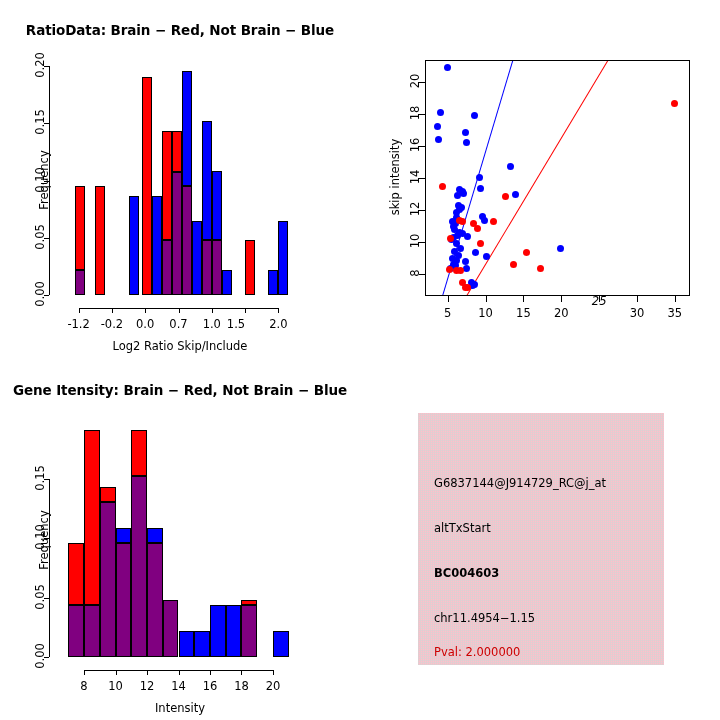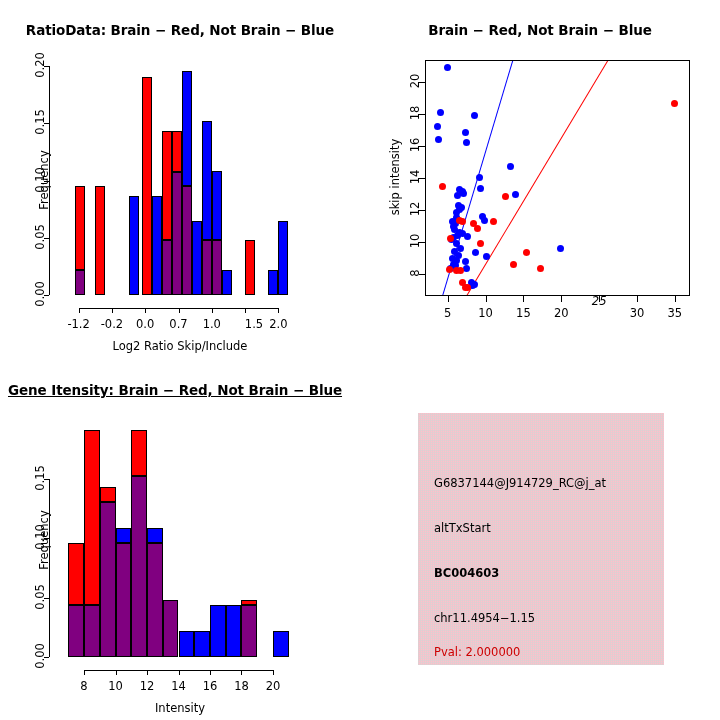--- a/index.html
+++ b/index.html
@@ -49,21 +49,21 @@
       <div class="tick-lab" style="left: 56.6429px; top: 317px; width: 44px; text-align: center;">-1.2</div>
       <div class="tickmark" style="left: 111.929px; top: 308px; width: 1px; height: 5px;"></div>
       <div class="tick-lab" style="left: 89.9286px; top: 317px; width: 44px; text-align: center;">-0.2</div>
       <div class="tickmark" style="left: 145.214px; top: 308px; width: 1px; height: 5px;"></div>
       <div class="tick-lab" style="left: 123.214px; top: 317px; width: 44px; text-align: center;">0.0</div>
       <div class="tickmark" style="left: 178.5px; top: 308px; width: 1px; height: 5px;"></div>
       <div class="tick-lab" style="left: 156.5px; top: 317px; width: 44px; text-align: center;">0.7</div>
       <div class="tickmark" style="left: 211.786px; top: 308px; width: 1px; height: 5px;"></div>
       <div class="tick-lab" style="left: 189.786px; top: 317px; width: 44px; text-align: center;">1.0</div>
       <div class="tickmark" style="left: 245.071px; top: 308px; width: 1px; height: 5px;"></div>
-      <div class="tick-lab" style="left: 232px; top: 317px; width: 44px; text-align: center;">1.5</div>
+      <div class="tick-lab" style="left: 214px; top: 317px; width: 44px; text-align: center;">1.5</div>
       <div class="tickmark" style="left: 278.357px; top: 308px; width: 1px; height: 5px;"></div>
       <div class="tick-lab" style="left: 256.357px; top: 317px; width: 44px; text-align: center;">2.0</div>
       <div class="axline" style="left: 49px; top: 66px; width: 1px; height: 229px;"></div>
       <div class="tickmark" style="left: 44px; top: 295px; width: 5px; height: 1px;"></div>
       <div class="tick-lab vrot" style="width: 44px; text-align: center; left: 18px; top: 287px;">0.00</div>
       <div class="tickmark" style="left: 44px; top: 237.75px; width: 5px; height: 1px;"></div>
       <div class="tick-lab vrot" style="width: 44px; text-align: center; left: 18px; top: 229.75px;">0.05</div>
       <div class="tickmark" style="left: 44px; top: 180.5px; width: 5px; height: 1px;"></div>
       <div class="tick-lab vrot" style="width: 44px; text-align: center; left: 18px; top: 172.5px;">0.10</div>
       <div class="tickmark" style="left: 44px; top: 123.25px; width: 5px; height: 1px;"></div>
@@ -90,21 +90,21 @@
         <div class="bar blue" style="left: 201.8px; top: 120.96px; width: 9.98571px; height: 119.423px;"></div>
         <div class="bar purple" style="left: 211.786px; top: 240.383px; width: 9.98571px; height: 54.6165px;"></div>
         <div class="bar blue" style="left: 211.786px; top: 170.767px; width: 9.98571px; height: 69.616px;"></div>
         <div class="bar blue" style="left: 221.771px; top: 270.382px; width: 9.98571px; height: 24.6175px;"></div>
         <div class="bar red" style="left: 245.071px; top: 240.383px; width: 9.98571px; height: 54.6165px;"></div>
         <div class="bar blue" style="left: 268.371px; top: 270.382px; width: 9.98571px; height: 24.6175px;"></div>
         <div class="bar blue" style="left: 278.357px; top: 220.575px; width: 9.98571px; height: 74.425px;"></div>
       </div>
     </div>
     <div class="panel" style="left: 0px; top: 0px; width: 720px; height: 720px; pointer-events: none;">
-      <div class="ttl" style="left: 8px; top: 382px; width: 360px; text-align: left; text-decoration: underline;">Gene Itensity: Brain − Red, Not Brain − Blue</div>
+      <div class="ttl" style="left: 0px; top: 382px; width: 360px; text-align: center;">Gene Itensity: Brain − Red, Not Brain − Blue</div>
       <div class="axline" style="left: 84.0405px; top: 670px; width: 188.919px; height: 1px;"></div>
       <div class="tickmark" style="left: 84.0405px; top: 670px; width: 1px; height: 5px;"></div>
       <div class="tick-lab" style="left: 62.0405px; top: 679px; width: 44px; text-align: center;">8</div>
       <div class="tickmark" style="left: 115.527px; top: 670px; width: 1px; height: 5px;"></div>
       <div class="tick-lab" style="left: 93.527px; top: 679px; width: 44px; text-align: center;">10</div>
       <div class="tickmark" style="left: 147.014px; top: 670px; width: 1px; height: 5px;"></div>
       <div class="tick-lab" style="left: 125.014px; top: 679px; width: 44px; text-align: center;">12</div>
       <div class="tickmark" style="left: 178.5px; top: 670px; width: 1px; height: 5px;"></div>
       <div class="tick-lab" style="left: 156.5px; top: 679px; width: 44px; text-align: center;">14</div>
       <div class="tickmark" style="left: 209.986px; top: 670px; width: 1px; height: 5px;"></div>
@@ -141,21 +141,20 @@
         <div class="bar blue" style="left: 178.5px; top: 631.421px; width: 15.7432px; height: 25.5795px;"></div>
         <div class="bar blue" style="left: 194.243px; top: 631.421px; width: 15.7432px; height: 25.5795px;"></div>
         <div class="bar blue" style="left: 209.986px; top: 605.246px; width: 15.7432px; height: 51.7538px;"></div>
         <div class="bar blue" style="left: 225.73px; top: 605.246px; width: 15.7432px; height: 51.7538px;"></div>
         <div class="bar purple" style="left: 241.473px; top: 605.246px; width: 15.7432px; height: 51.7538px;"></div>
         <div class="bar red" style="left: 241.473px; top: 600.249px; width: 15.7432px; height: 4.99692px;"></div>
         <div class="bar blue" style="left: 272.959px; top: 631.421px; width: 15.7432px; height: 25.5795px;"></div>
       </div>
     </div>
     <div class="panel" style="left: 0px; top: 0px; width: 720px; height: 720px; pointer-events: none;">
-      <div class="ttl" style="left: 360px; top: 22px; width: 360px; text-align: center;">Brain − Red, Not Brain − Blue</div>
       <div class="plotbox" style="left: 425px; top: 60px; width: 265px; height: 236px;"></div>
       <div class="tickmark" style="left: 447.714px; top: 296px; width: 1px; height: 6px;"></div>
       <div class="tick-lab" style="left: 425.714px; top: 306px; width: 44px; text-align: center;">5</div>
       <div class="tickmark" style="left: 485.571px; top: 296px; width: 1px; height: 6px;"></div>
       <div class="tick-lab" style="left: 463.571px; top: 306px; width: 44px; text-align: center;">10</div>
       <div class="tickmark" style="left: 523.429px; top: 296px; width: 1px; height: 6px;"></div>
       <div class="tick-lab" style="left: 501.429px; top: 306px; width: 44px; text-align: center;">15</div>
       <div class="tickmark" style="left: 561.286px; top: 296px; width: 1px; height: 6px;"></div>
       <div class="tick-lab" style="left: 539.286px; top: 306px; width: 44px; text-align: center;">20</div>
       <div class="tickmark" style="left: 599.143px; top: 296px; width: 1px; height: 6px;"></div>

